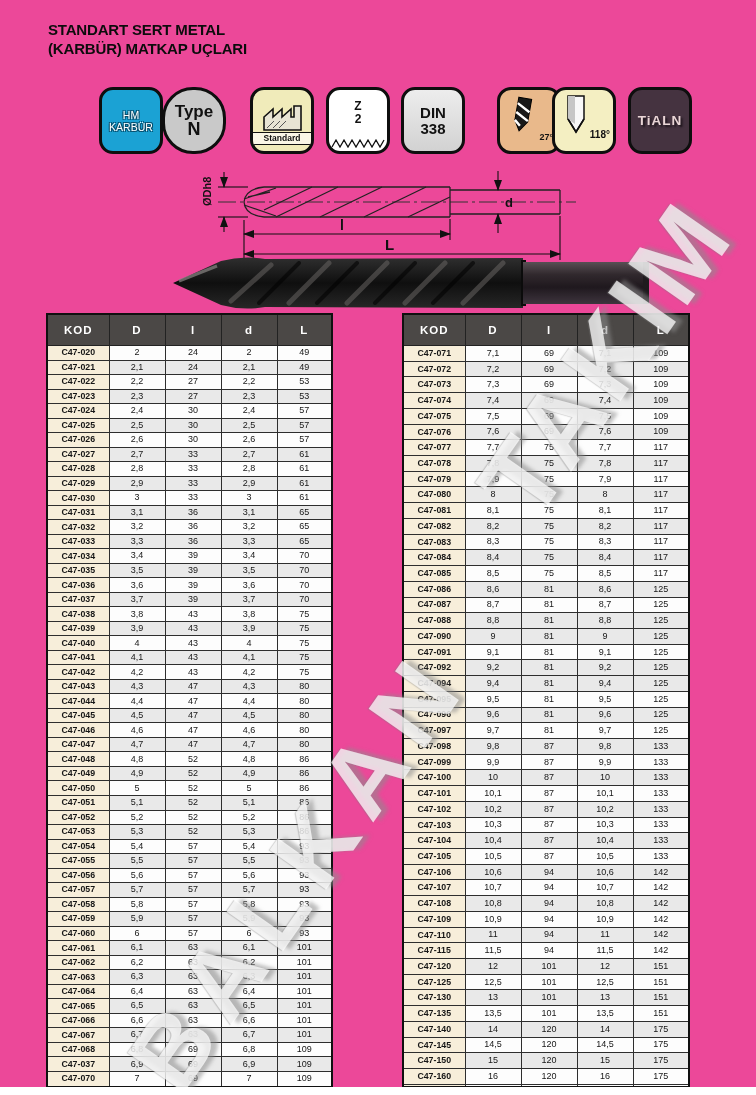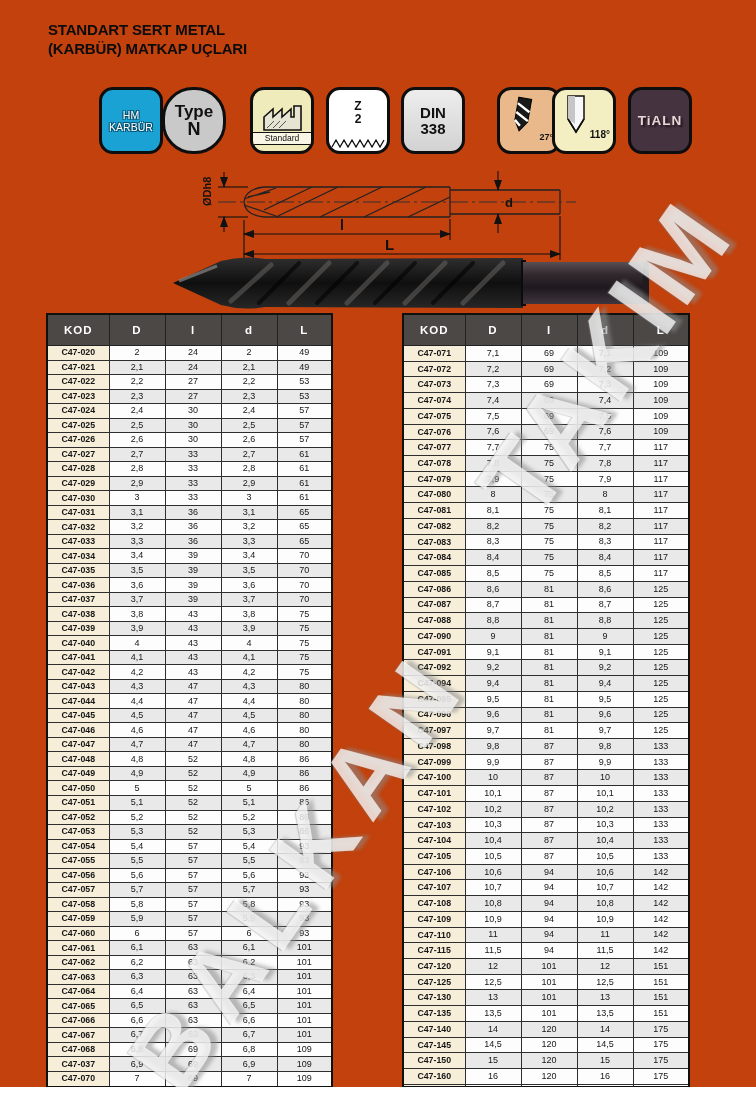--- a/index.html
+++ b/index.html
@@ -1,34 +1,34 @@
 <!DOCTYPE html>
 <html><head>
 <meta charset="utf-8">
 <style>
   html,body{margin:0;padding:0;background:#fff;}
-  #page{position:relative;width:756px;height:1087px;background:#c2410c;overflow:hidden;
+  #page{position:relative;width:756px;height:1087px;background:#ec4899;overflow:hidden;
         font-family:"Liberation Sans",sans-serif;color:#111;}
 
   
   .title{position:absolute;left:48px;top:20px;font-weight:800;font-size:15.5px;
          line-height:19px;color:#0c0c0c;letter-spacing:-.2px;transform:scaleX(.97);transform-origin:left top;}
 
   
   .badge{position:absolute;top:87px;width:64px;height:67px;border:3px solid #0e0e0e;border-radius:14px;
          box-sizing:border-box;display:flex;flex-direction:column;align-items:center;justify-content:center;
          text-align:center;overflow:hidden;}
   .b1{left:99px;background:#1ba2d4;}
   .b1 span{font-weight:400;font-size:10.5px;line-height:12px;color:#fff;
            text-shadow:1px 1px 0 #084d6b,-1px 1px 0 #084d6b,1px -1px 0 #084d6b,-1px -1px 0 #084d6b;}
   .b2{left:162px;background:#c9c9c9;border-radius:31px;}
   .b2 .l1{font-weight:800;font-size:17px;line-height:16px;}
   .b2 .l2{font-weight:800;font-size:18px;line-height:18px;}
   .b3{left:250px;background:#f0ebba;justify-content:flex-end;padding-bottom:6px;}
-  .b3 .std{font-size:8.5px;font-weight:400;border:1px solid #111;background:#faf6e6;padding:0 21px;line-height:11px;}
+  .b3 .std{font-size:8.5px;font-weight:700;border:1px solid #111;background:#faf6e6;padding:0 21px;line-height:11px;}
   .b4{left:326px;background:#ffffff;justify-content:flex-start;padding-top:10px;position:absolute;}
   .b4 .l1,.b4 .l2{font-weight:800;font-size:12px;line-height:13px;}
   .b4 svg{position:absolute;bottom:3px;left:2px;}
   .b5{left:401px;background:linear-gradient(#ededed,#d2d2d2);}
   .b5 span{font-weight:800;font-size:15px;line-height:16px;}
   .b6{left:497px;background:#e9b98b;position:absolute;}
   .b6 .ang{position:absolute;right:5px;bottom:9px;font-weight:800;font-size:9px;}
   .b6 svg{position:absolute;left:8px;top:5px;}
   .b7{left:552px;background:#f4efc2;position:absolute;}
   .b7 .ang{position:absolute;right:3px;bottom:11px;font-weight:800;font-size:10px;}

